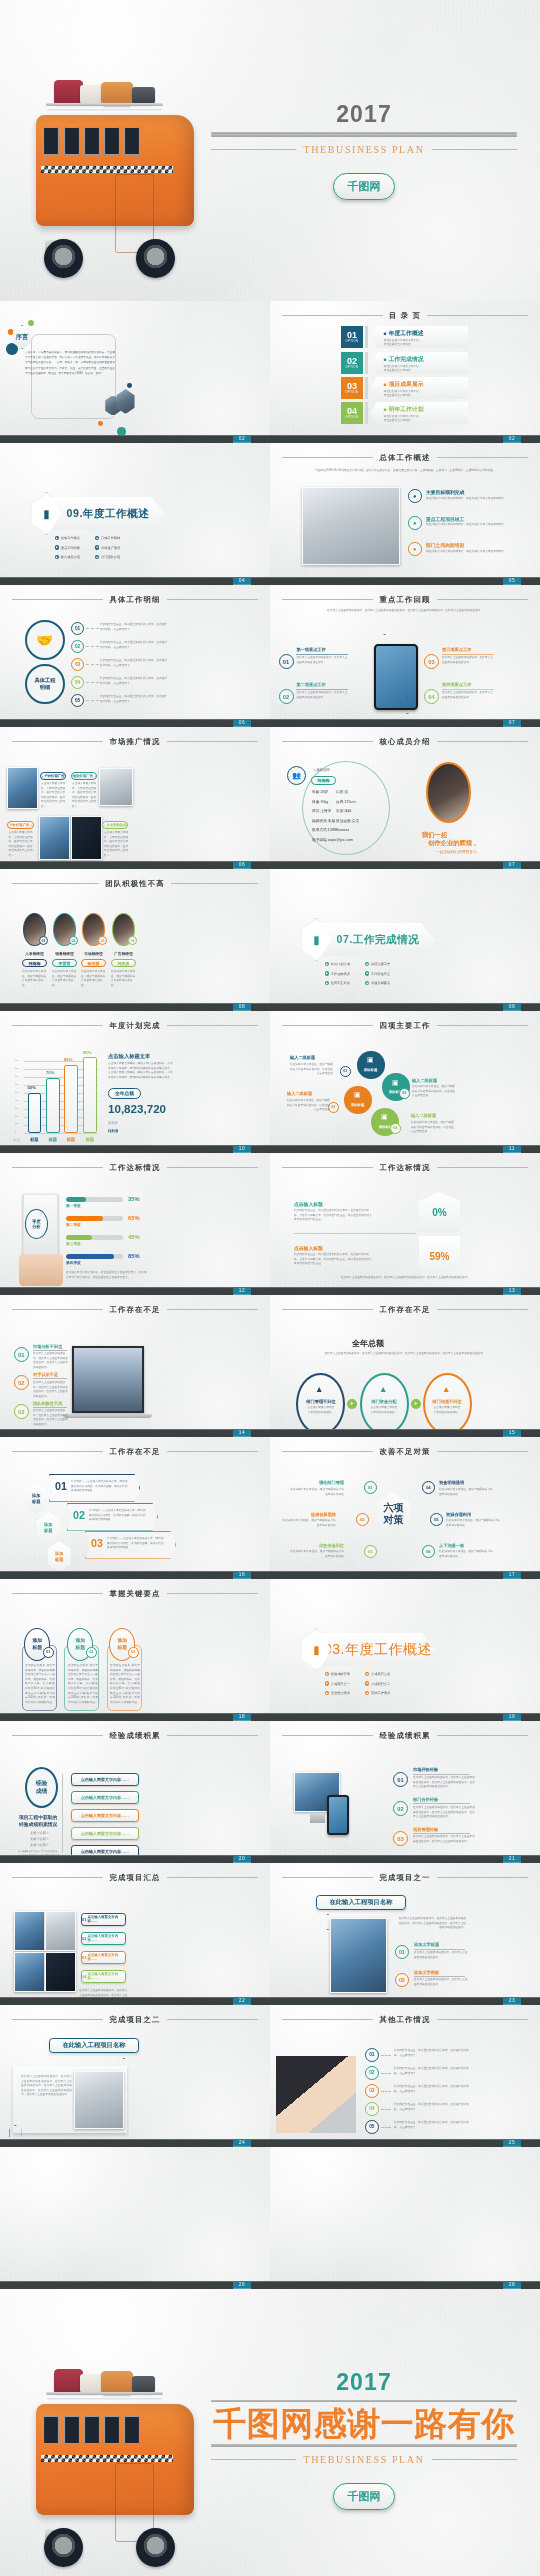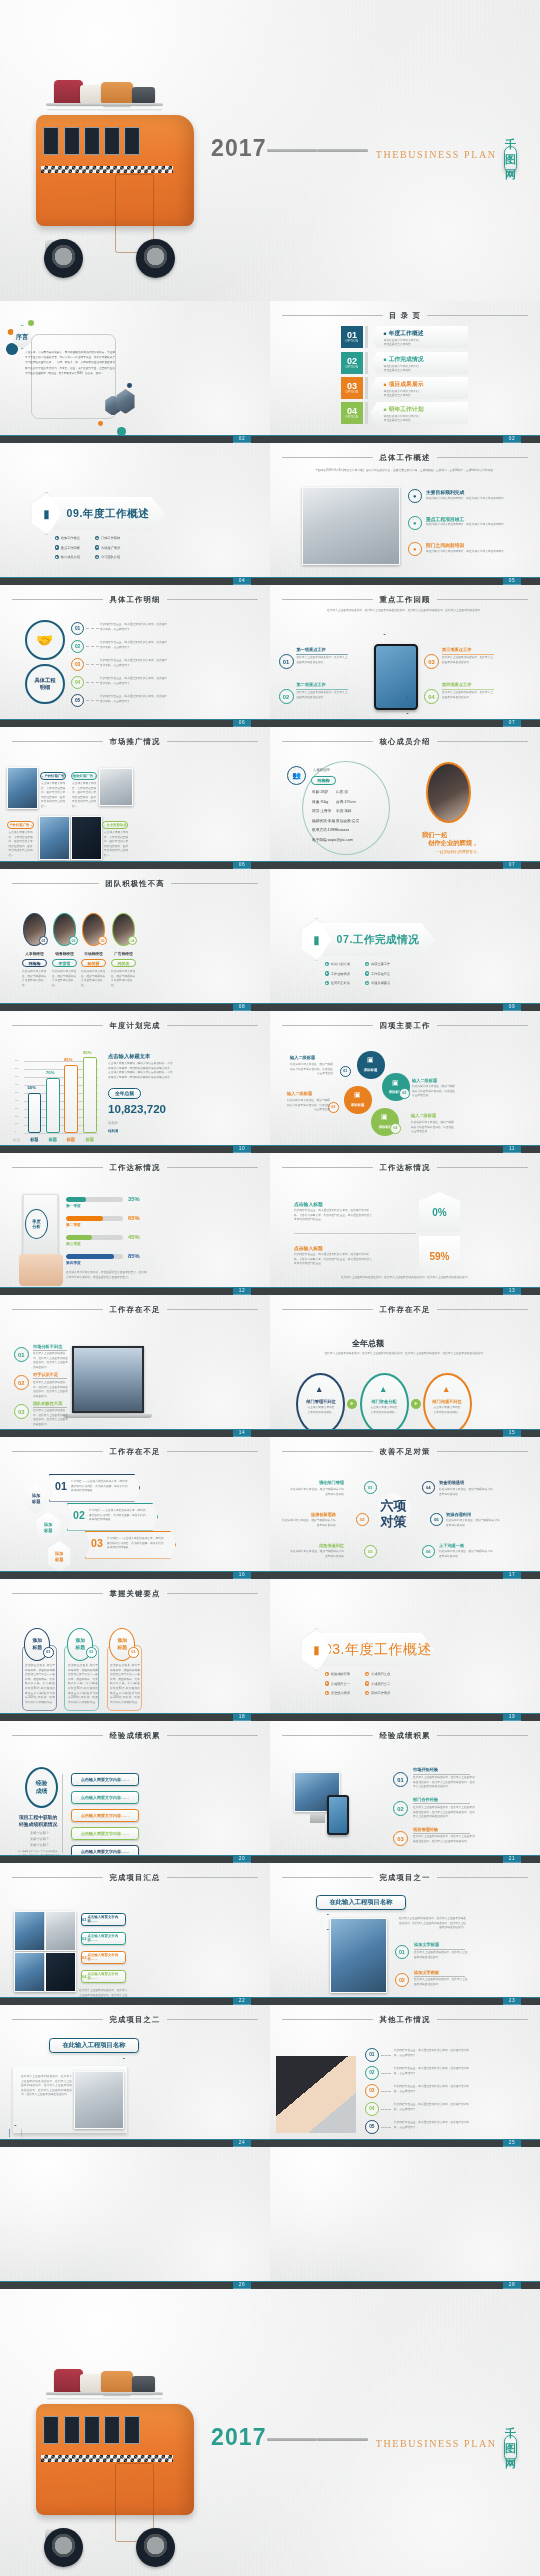--- a/index.html
+++ b/index.html
@@ -27,21 +27,21 @@
     width: 541px;
     overflow: hidden;
   }
   .hero.cover  { height: 301px; }
   .hero.ending { height: 301px; }
 
   .hero-right {
     position: absolute;
     left: 211px; top: 0;
     width: 306px; height: 100%;
-    display: flex; flex-direction: row;
+    display: flex; flex-direction: column;
     align-items: center; justify-content: center;
   }
   .hero-year {
     font-size: 23px; font-weight: bold; letter-spacing: 1.1px;
     color: #6d6d6d; margin-bottom: 3.2px;
   }
   .hero-year.teal { color: #2a9d8f; }
   .rule-wrap { width: 100%; display: flex; align-items: center; justify-content: center; }
   .rule {
     height: 2.6px; width: 100%;
@@ -878,21 +878,21 @@
       </div>
     </div>
     <div class="cell">
       <div class="slide paper">
         <div class="content">
           <div class="sechead">
             <span class="ln"></span>
             <span class="tl">改善不足对策</span>
             <span class="ln"></span>
           </div>
-          <div class="hex" style="position:absolute;left:104px;top:55px;width:39px;height:44px;background:linear-gradient(#fcfcfc,#eceeee);box-shadow:0 0 0 2.1px #27496b;display:flex;align-items:center;justify-content:center;font-size:13px;font-weight:bold;color:#27496b;white-space:pre-line;text-align:right;line-height:1.25;">六项
+          <div class="hex" style="position:absolute;left:104px;top:55px;width:39px;height:44px;background:linear-gradient(#fcfcfc,#eceeee);box-shadow:0 0 0 2.1px #27496b;display:flex;align-items:center;justify-content:center;font-size:10px;font-weight:bold;color:#27496b;white-space:pre-line;text-align:right;line-height:1.25;">六项
 对策</div>
           <div class="circ" style="position:absolute;left:94px;top:44px;width:12.7px;height:12.7px;border:1.1px solid #2a9d8f;color:#2a9d8f;font-size:4.2px;">01</div>
           <div style="position:absolute;left:23px;top:43px;width:51px;text-align:right;font-size:4.2px;font-weight:bold;color:#2a9d8f;">强化部门管理</div>
           <div class="tiny" style="position:absolute;left:19px;top:51px;width:55px;text-align:right;">此处添加详细文本描述，建议与标题相关并符合整体语言风格</div>
           <div class="circ" style="position:absolute;left:86px;top:76px;width:12.7px;height:12.7px;border:1.1px solid #e8801f;color:#e8801f;font-size:4.2px;">02</div>
           <div style="position:absolute;left:15px;top:75px;width:51px;text-align:right;font-size:4.2px;font-weight:bold;color:#e8801f;">提倡创新思路</div>
           <div class="tiny" style="position:absolute;left:10.6px;top:82px;width:55px;text-align:right;">此处添加详细文本描述，建议与标题相关并符合整体语言风格</div>
           <div class="circ" style="position:absolute;left:94px;top:108px;width:12.7px;height:12.7px;border:1.1px solid #8cc152;color:#8cc152;font-size:4.2px;">03</div>
           <div style="position:absolute;left:23px;top:106px;width:51px;text-align:right;font-size:4.2px;font-weight:bold;color:#8cc152;">信息传递到位</div>
           <div class="tiny" style="position:absolute;left:19px;top:113px;width:55px;text-align:right;">此处添加详细文本描述，建议与标题相关并符合整体语言风格</div>
@@ -1179,20 +1179,21 @@
     </div>
     <div class="wheel l"></div>
     <div class="wheel r"></div>
   </div>
 
   <div class="hero-right">
     <div class="hero-year teal">2017</div>
     <div class="rule-wrap">
         <div class="rule"></div>
       </div>
+    <div class="hero-title t-orange">千图网感谢一路有你</div>
     <div class="rule-wrap">
         <div class="rule"></div>
       </div>
     <div class="hero-sub">
       <span class="seg"></span>
       <span class="txt">THEBUSINESS PLAN</span>
       <span class="seg"></span>
     </div>
     <div class="pill">千图网</div>
   </div>

